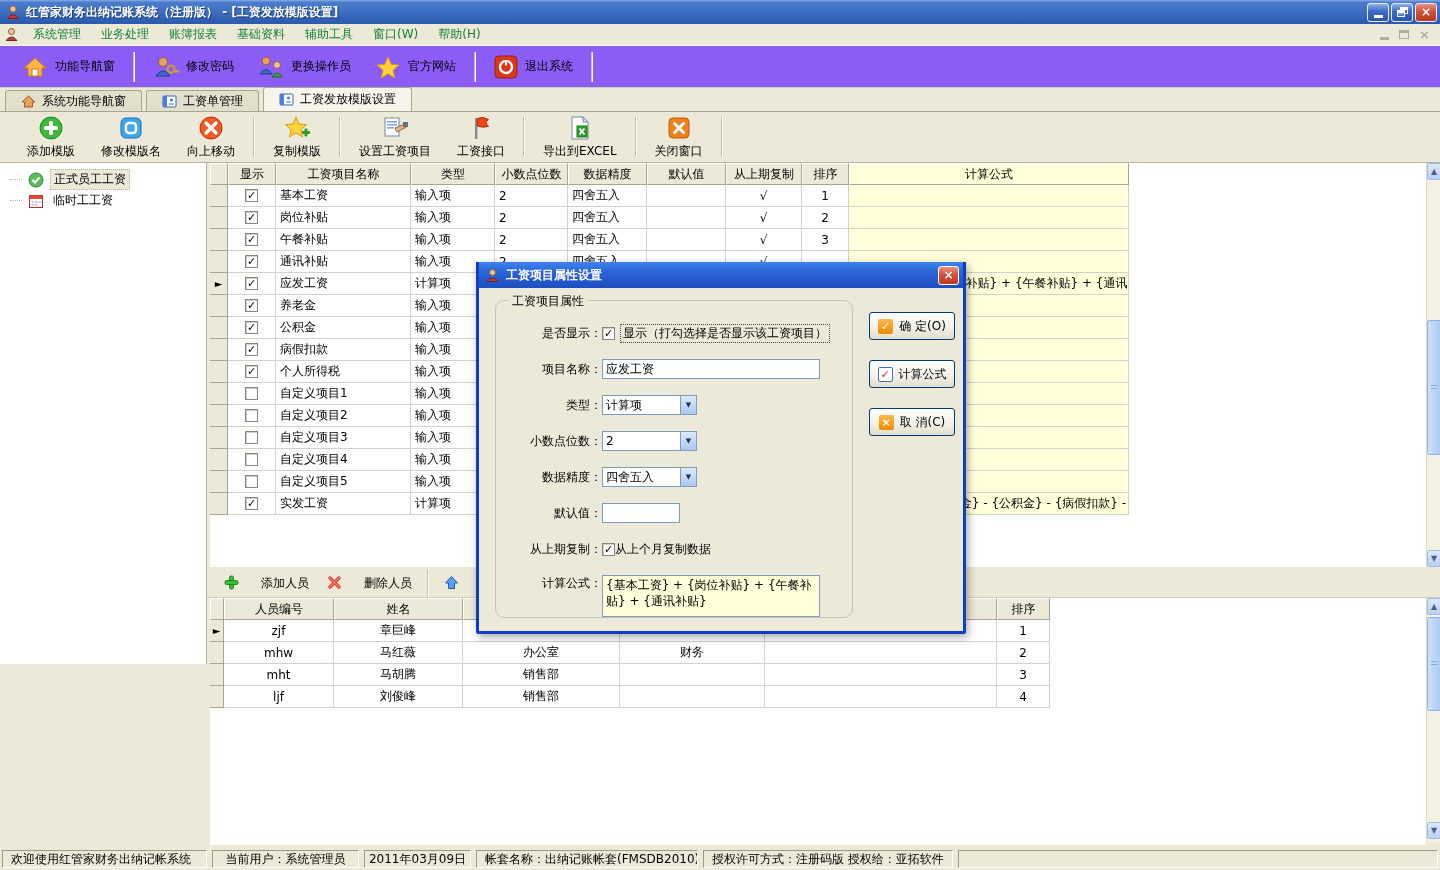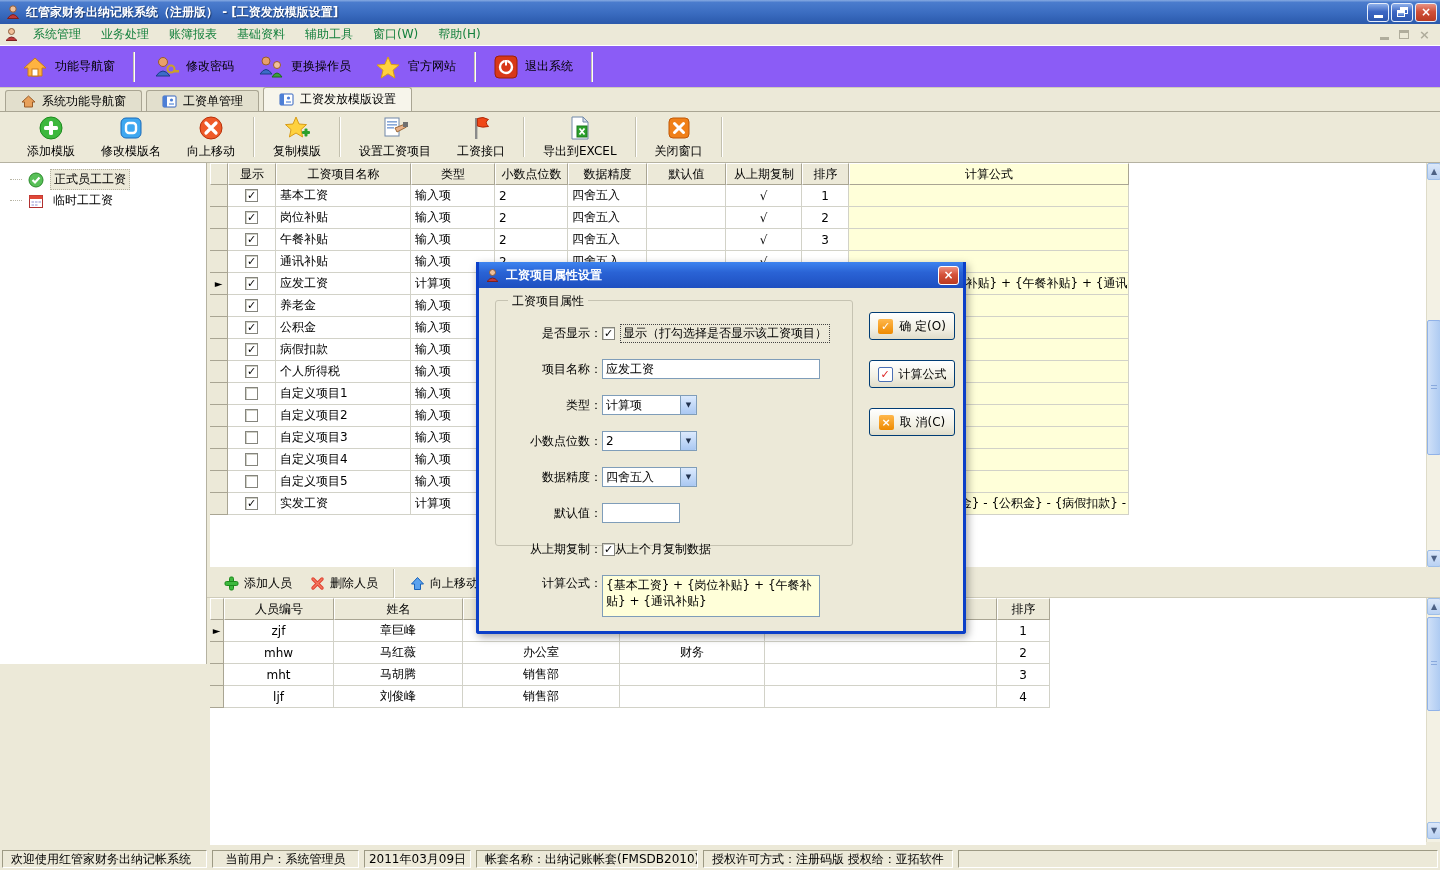--- a/index.html
+++ b/index.html
@@ -65,21 +65,21 @@
   .cord{width:47px;justify-content:center}
   .cform{width:280px;background:#ffffd9}
   .gridrow.sel .cind::after{content:"►";font-size:10px}
   .cb{width:13px;height:13px;background:#fff;border:1px solid #85857d;box-shadow:inset 1px 1px 0 #cfcfc5;display:inline-block;text-align:center;line-height:12px;font-size:11px;font-weight:bold}
   .cb.on::after{content:"✓"}
 
   .hsplit{left:207px;top:567px;width:1233px;height:3px;background:#ECE9D8}
 
   
   .people-toolbar{left:207px;top:570px;width:1233px;height:28px;background:#ECE9D8;display:flex;align-items:center;padding-left:8px;border-bottom:1px solid #cfccba}
-  .small-btn{display:flex;align-items:center;gap:5px;padding:3px 9px;white-space:nowrap}
+  .small-btn{display:flex;gap:22px;padding:3px 9px;white-space:nowrap}
 
   .people-area{left:210px;top:598px;width:1216px;height:247px;background:#fff;overflow:hidden}
   .pind{width:14px;background:#ECE9D8;border-right:1px solid #a9a593;border-bottom:1px solid #a9a593;justify-content:center;padding:0}
   .pcode{width:110px;justify-content:center}
   .pname{width:129px;justify-content:center}
   .pc3{width:157px;justify-content:center}
   .pc4{width:145px;justify-content:center}
   .pc5{width:232px;justify-content:center}
   .pord{width:53px;justify-content:center}
   .gridrow.sel .pind::after{content:"►";font-size:10px}
@@ -94,21 +94,21 @@
 
   
   .statusbar{left:0;top:848px;width:1440px;height:22px;background:#ECE9D8;display:flex;align-items:center;gap:5px;padding:0 2px}
   .spanel{height:18px;border:1px solid;border-color:#9d9a84 #ffffff #ffffff #9d9a84;display:flex;align-items:center;padding:0 8px;white-space:nowrap;overflow:hidden}
   .sp1{width:205px}.sp2{width:147px;justify-content:center}.sp3{width:107px;justify-content:center}.sp4{width:222px}.sp5{width:250px}.sp6{flex:1}
 
   
   .dialog{left:476px;top:262px;width:490px;height:372px;background:#ECE9D8;border:3px solid #0b3fc8;border-top:none;border-radius:0 0 3px 3px;z-index:50;box-shadow:2px 3px 8px rgba(0,0,0,.35)}
   .dlg-title{height:26px;background:linear-gradient(180deg,#3d84f0 0%,#2a63d5 40%,#1e4fc0 100%);display:flex;align-items:center;color:#fff;font-weight:bold;padding:0 4px 0 6px;gap:6px}
   .dlg-close{margin-left:auto;width:21px;height:19px;border-radius:3px;border:1px solid #fff;background:linear-gradient(180deg,#ee9180,#d4523a 45%,#bb3a21);color:#fff;font-weight:bold;display:flex;align-items:center;justify-content:center;line-height:1}
-  .groupbox{position:absolute;left:16px;top:38px;width:358px;height:246px;border:1px solid #c6c3b2;border-radius:3px}
+  .groupbox{position:absolute;left:16px;top:38px;width:358px;height:318px;border:1px solid #c6c3b2;border-radius:9px}
   .groupbox>.gtitle{position:absolute;left:12px;top:-8px;background:#ECE9D8;padding:0 4px}
   .fields{position:absolute;left:8px;top:22px;right:8px;display:flex;flex-direction:column;gap:16px}
   .frow{display:flex;align-items:center;height:20px}
   .frow.talltop{align-items:flex-start}
   .flabel{width:98px;text-align:right;flex:none}
   .textbox{height:20px;background:#fff;border:1px solid #7f9db9;display:flex;align-items:center;padding:0 3px;overflow:hidden}
   .tb-name{width:218px}
   .tb-small{width:78px}
   .combo{width:95px;height:20px;background:#fff;border:1px solid #7f9db9;display:flex;align-items:center}
   .combo .cval{flex:1;padding:0 3px;overflow:hidden;white-space:nowrap}

